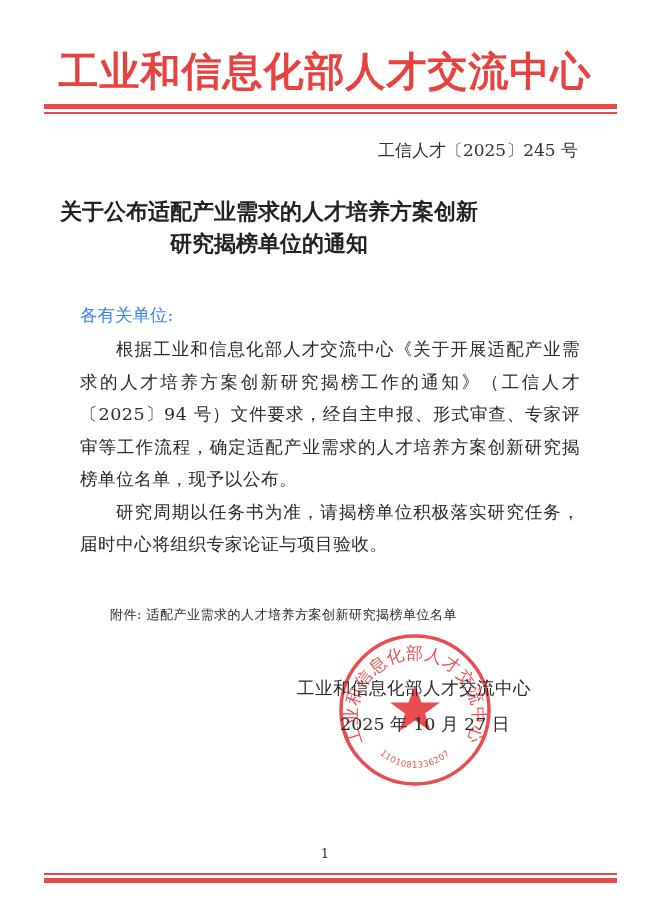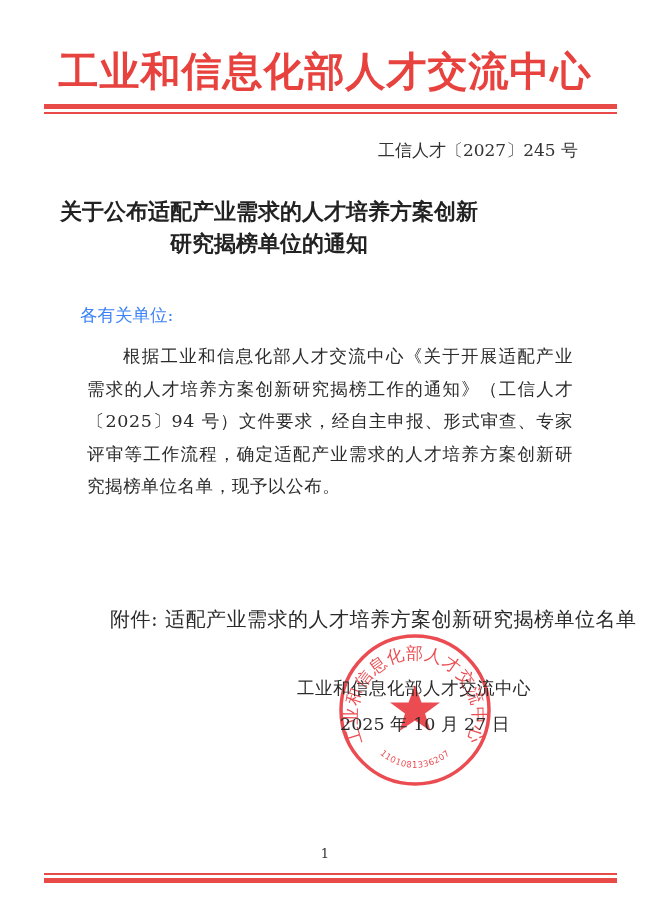--- a/index.html
+++ b/index.html
@@ -5,44 +5,45 @@
   html, body { margin:0; padding:0; }
   body { width:650px; height:923px; background:#ffffff; position:relative; overflow:hidden;
          font-family:"DejaVu Serif", "Liberation Serif", serif; color:#222; }
   .abs { position:absolute; }
   .masthead { left:0; width:650px; top:46px; text-align:center; font-size:40px; font-weight:bold;
               letter-spacing:1px; color:#e8423f; font-family:"DejaVu Serif", serif; line-height:50px; }
   .rule { left:44px; width:573px; background:#e84a47; }
   .docno { right:72px; top:139px; font-size:17px; color:#333; }
   .title { left:0; width:538px; text-align:center; font-size:22px; font-weight:bold; color:#222; line-height:34px; }
   .body-text { left:90px; width:490px; font-size:17.5px; color:#2b2b2b; line-height:32.5px; letter-spacing:0.6px; }
-  .para { margin:7px; text-indent:36px; text-align:justify; }
+  .para { margin:0; text-indent:36px; text-align:justify; }
   .salute { left:80px; top:303px; font-size:17.5px; color:#3b82f6; }
-  .attach { left:110px; top:606px; font-size:20px; color:#2b2b2b; letter-spacing:0.5px; }
+  .attach { left:110px; top:606px; font-size:13px; color:#2b2b2b; letter-spacing:0.5px; }
   .org { left:297px; top:676px; font-size:17.5px; color:#2b2b2b; letter-spacing:0.5px; z-index:3; }
   .date { left:340px; top:712px; font-size:17.5px; color:#2b2b2b; z-index:3; }
   .pageno { left:0; width:650px; text-align:center; top:846px; font-size:13px; color:#333; }
   .stamp { left:338px; top:633px; width:154px; height:154px; z-index:2; opacity:0.88; }
 </style>
 </head>
 <body>
 
 <div class="abs masthead">工业和信息化部人才交流中心</div>
 <div class="abs rule" style="top:104px;height:5px;"></div>
 <div class="abs rule" style="top:112px;height:2px;"></div>
 
-<div class="abs docno">工信人才〔2027〕245 号</div>
+<div class="abs docno">工信人才〔2025〕245 号</div>
 
 <div class="abs title" style="top:194px;">关于公布适配产业需求的人才培养方案创新</div>
 <div class="abs title" style="top:229px;font-family:Liberation Mono, monospace;">研究揭榜单位的通知</div>
 
 <div class="abs salute">各有关单位:</div>
 
 <div class="abs body-text" style="left:80px;width:500px;top:333px;">
   <p class="para">根据工业和信息化部人才交流中心《关于开展适配产业需求的人才培养方案创新研究揭榜工作的通知》（工信人才〔2025〕94 号）文件要求，经自主申报、形式审查、专家评审等工作流程，确定适配产业需求的人才培养方案创新研究揭榜单位名单，现予以公布。</p>
+  <p class="para">研究周期以任务书为准，请揭榜单位积极落实研究任务，届时中心将组织专家论证与项目验收。</p>
 </div>
 
 <div class="abs attach">附件: 适配产业需求的人才培养方案创新研究揭榜单位名单</div>
 
 <svg class="abs stamp" viewBox="0 0 154 154">
   <defs>
     <path id="sealArc" d="M 22 102 A 58 58 0 1 1 132 102"></path>
     <path id="codeArc" d="M 34 112 A 52 52 0 0 0 120 112"></path>
   </defs>
   <circle cx="77" cy="77" r="74" fill="none" stroke="#e8343a" stroke-width="3.5"></circle>

